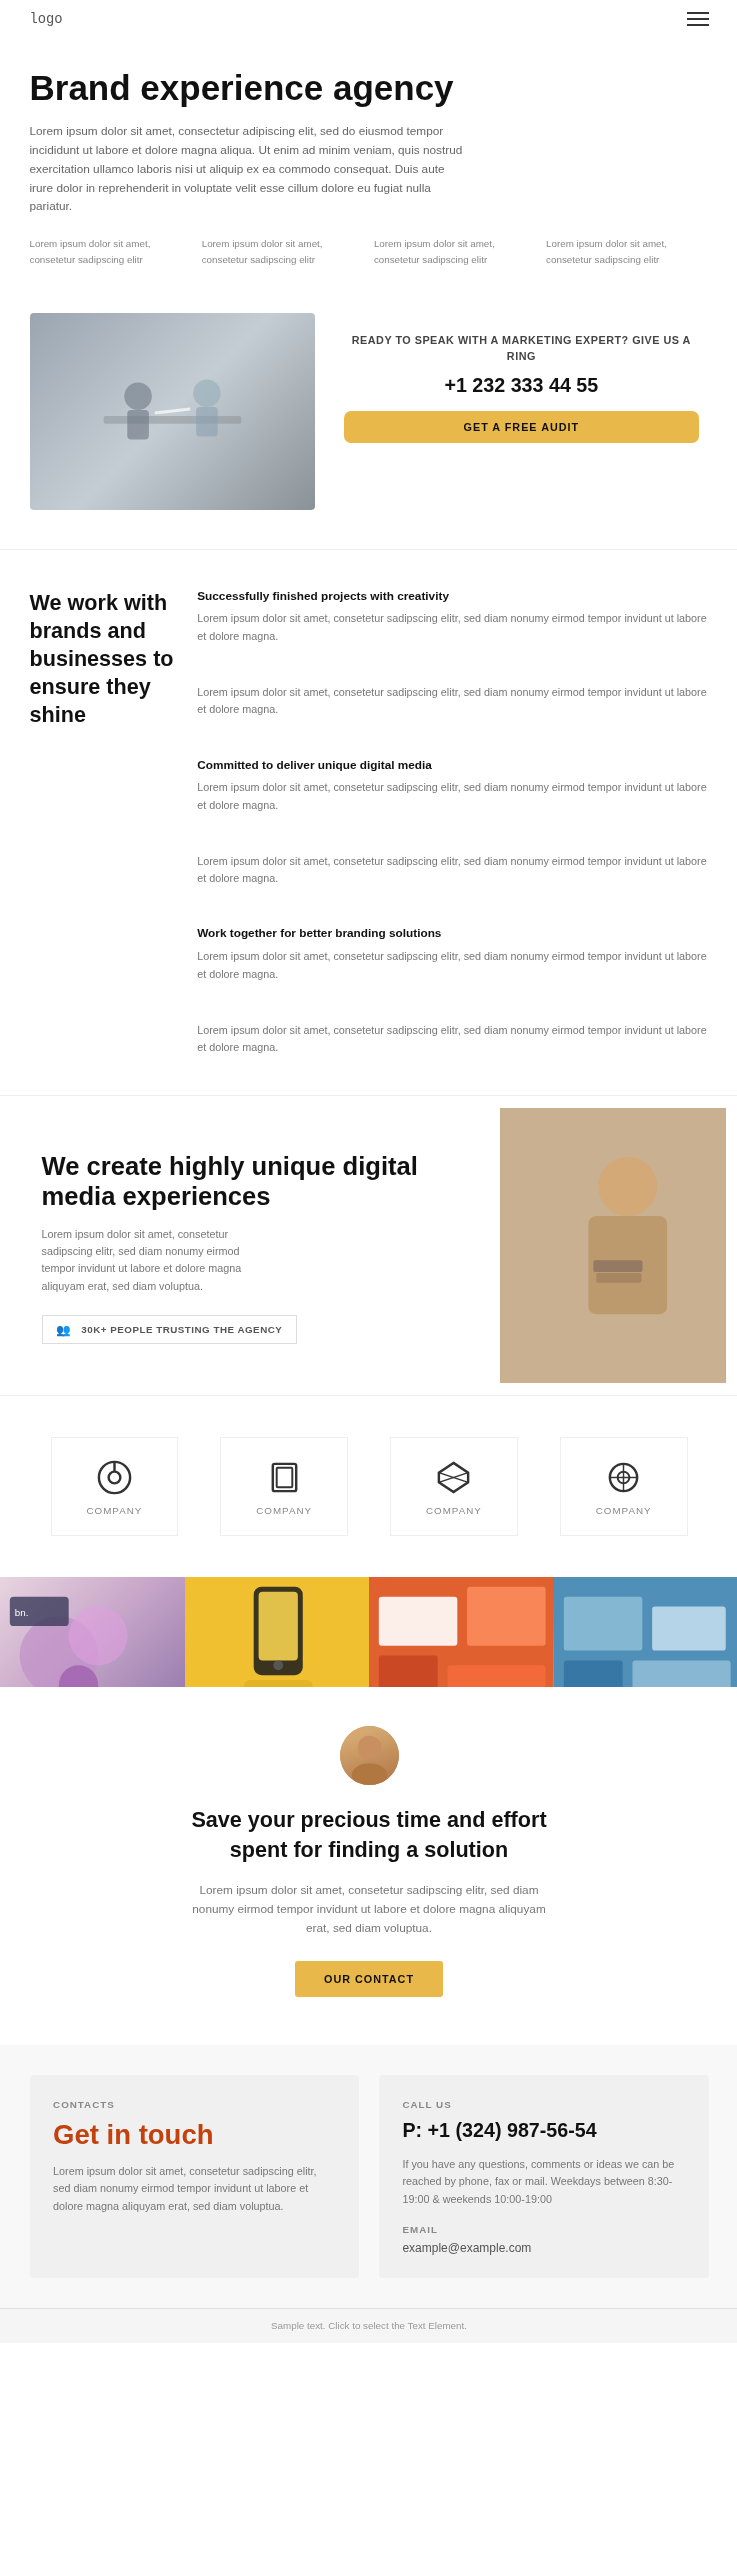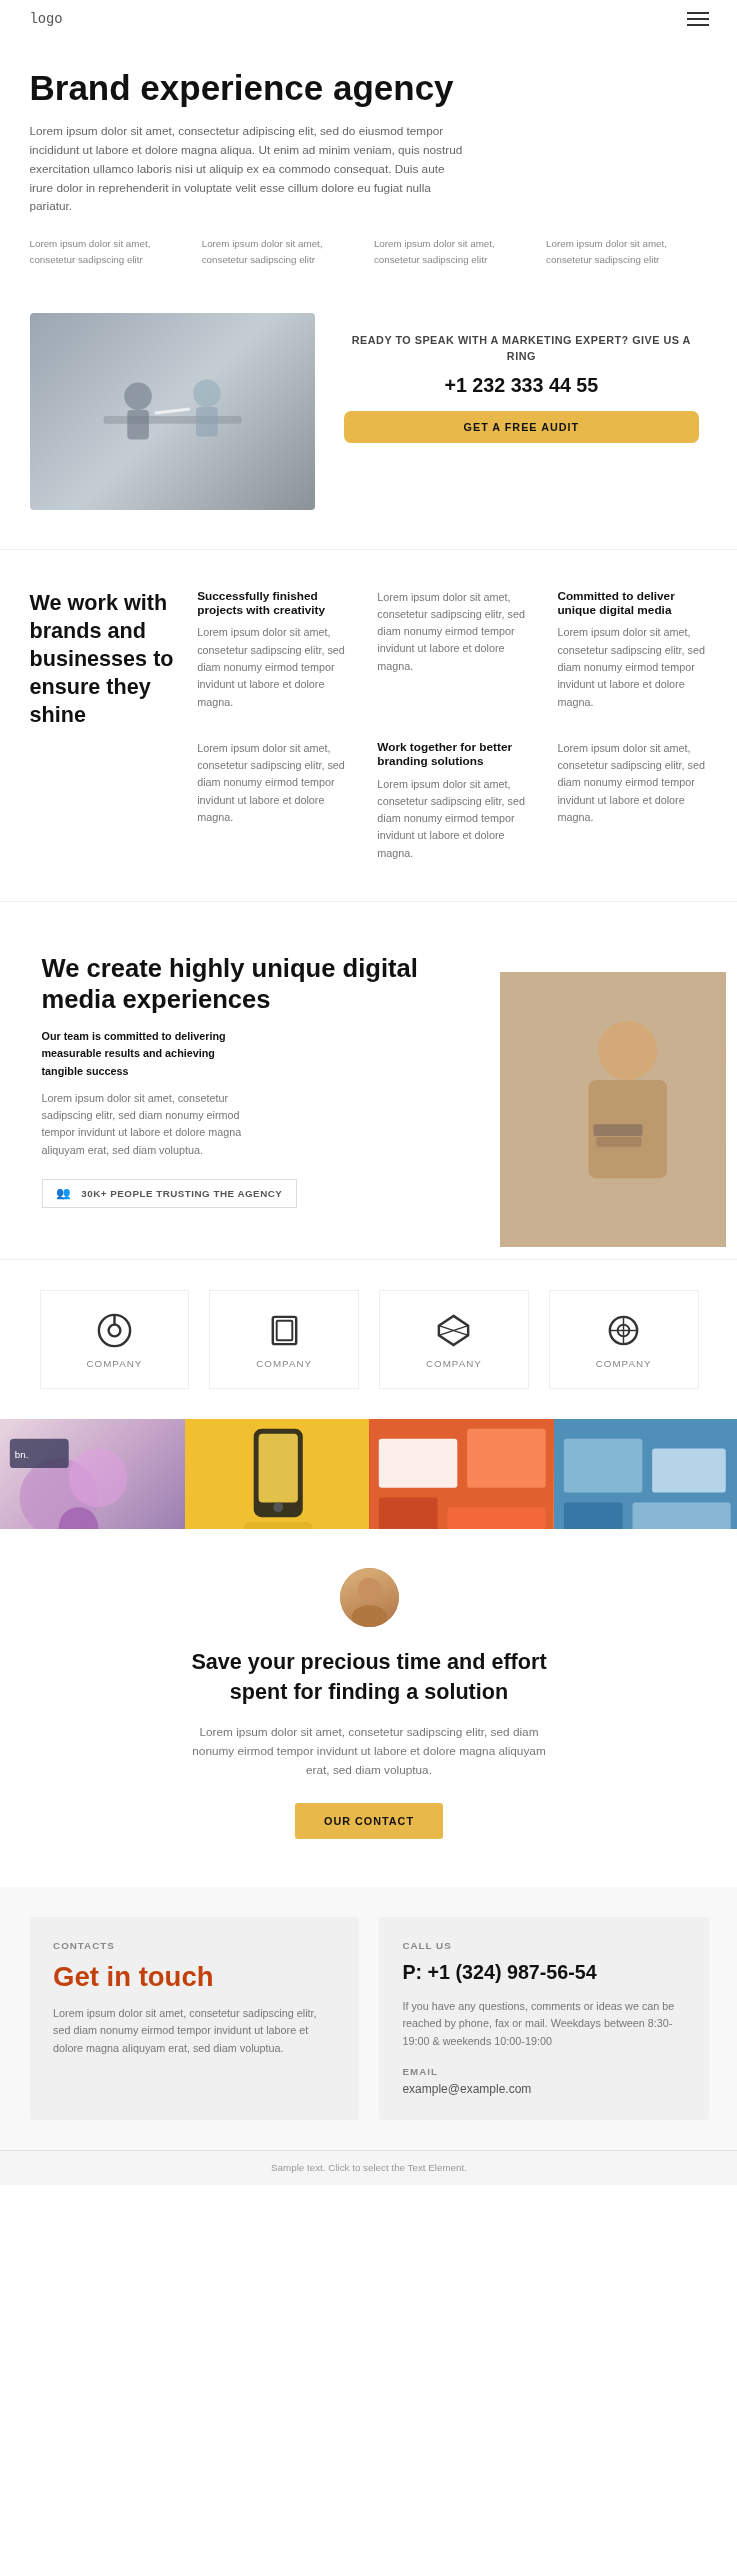--- a/index.html
+++ b/index.html
@@ -27,37 +27,37 @@
     .cta-box { flex: 1; padding: 19.7px 9.8px; }
     .cta-box .ready-text { font-size: 10.8px; font-weight: 600; color: #444; text-align: center; text-transform: uppercase; letter-spacing: 0.5px; margin-bottom: 9.8px; line-height: 1.5; }
     .cta-box .phone { font-size: 19.7px; font-weight: 700; color: #111; text-align: center; margin-bottom: 13.8px; }
     .cta-btn { display: block; background: #e8b84b; color: #111; text-align: center; padding: 9.8px 19.7px; font-size: 10.8px; font-weight: 700; text-transform: uppercase; letter-spacing: 1px; border-radius: 7px; cursor: pointer; border: none; width: 100%; }
 
     
     .brands-section { padding: 39px 29.5px; display: flex; gap: 19.7px; border-top: 1px solid #eee; border-bottom: 1px solid #eee; }
     .brands-left { width: 148px; flex-shrink: 0; }
     .brands-left h2 { font-size: 21.6px; font-weight: 700; line-height: 1.3; color: #111; }
     .brands-right { flex: 1; }
-    .brands-features { display: grid; grid-template-columns: 1fr 1fr 1fr; gap: 29px; }
+    .brands-features { display: grid; grid-template-columns: 1fr; gap: 39px; }
     .feature-item h4 { font-size: 11.8px; font-weight: 700; color: #111; margin-bottom: 7.9px; }
     .feature-item p { font-size: 10.8px; color: #777; line-height: 1.6; }
 
     
     .digital-section { display: flex; gap: 0; background: #fff; margin: 12px; align-items: flex-end; }
     .digital-left { flex: 1; padding: 39px 29.5px; background: #fff; }
     .digital-left h2 { font-size: 25.6px; font-weight: 900; color: #111; line-height: 1.2; margin-bottom: 13.8px; }
     .digital-left .subtitle { font-size: 10.8px; font-weight: 700; color: #111; margin-bottom: 9.8px; max-width: 216px; }
     .digital-left p { font-size: 10.8px; color: #777; line-height: 1.6; margin-bottom: 19.7px; max-width: 216px; }
     .trusting-badge { display: inline-flex; align-items: center; gap: 5.9px; border: 1px solid #ddd; padding: 6.9px 13.8px; font-size: 9.8px; font-weight: 600; color: #555; text-transform: uppercase; letter-spacing: 0.5px; }
     .digital-right { width: 226px; flex-shrink: 0; overflow: hidden; }
     .digital-right .img-placeholder { width: 100%; height: 275px; background: linear-gradient(135deg, #c5a882 0%, #d4b896 40%, #8a7a6a 100%); }
 
     
     .logos-section { display: grid; grid-template-columns: repeat(4, 1fr); gap: 0; padding: 19.7px 29.5px; border-top: 1px solid #eee; }
-    .logo-item { display: flex; flex-direction: column; align-items: center; justify-content: center; padding: 19.7px 9.8px; border: 1px solid #eee; margin: 10px; }
+    .logo-item { display: flex; flex-direction: column; align-items: center; justify-content: center; padding: 19.7px 9.8px; border: 1px solid #eee; margin: 21px; }
     .logo-icon { width: 39px; height: 39px; margin-bottom: 7.9px; }
     .logo-item span { font-size: 9.8px; color: #888; text-transform: uppercase; letter-spacing: 1px; }
 
     
     .portfolio-grid { display: grid; grid-template-columns: repeat(4, 1fr); gap: 0; height: 110px; }
     .portfolio-item { overflow: hidden; }
     .portfolio-item.c1 { background: linear-gradient(135deg, #e8d5e0 0%, #c9a8ca 50%, #9b7fb0 100%); }
     .portfolio-item.c2 { background: linear-gradient(135deg, #f5c842 0%, #e8a020 100%); }
     .portfolio-item.c3 { background: linear-gradient(135deg, #e05830 0%, #c84020 50%, #f0a060 100%); }
     .portfolio-item.c4 { background: linear-gradient(135deg, #7ab0c8 0%, #5090b0 50%, #3070a0 100%); }
@@ -164,21 +164,20 @@
       <div class="feature-item">
         <p>Lorem ipsum dolor sit amet, consetetur sadipscing elitr, sed diam nonumy eirmod tempor invidunt ut labore et dolore magna.</p>
       </div>
     </div>
   </div>
 </section>
 
 <section class="digital-section">
   <div class="digital-left">
     <h2>We create highly unique digital media experiences</h2>
-    <p class="subtitle">Our team is committed to delivering measurable results and achieving tangible success</p>
     <p>Lorem ipsum dolor sit amet, consetetur sadipscing elitr, sed diam nonumy eirmod tempor invidunt ut labore et dolore magna aliquyam erat, sed diam voluptua.</p>
     <div class="trusting-badge">
       <span class="people-icon">👥</span>
       <span>30K+ PEOPLE TRUSTING THE AGENCY</span>
     </div>
   </div>
   <div class="digital-right">
     <div class="img-placeholder">
       <svg width="226" height="275" viewBox="0 0 230 280">
         <rect width="230" height="280" fill="#c8b090"></rect>

